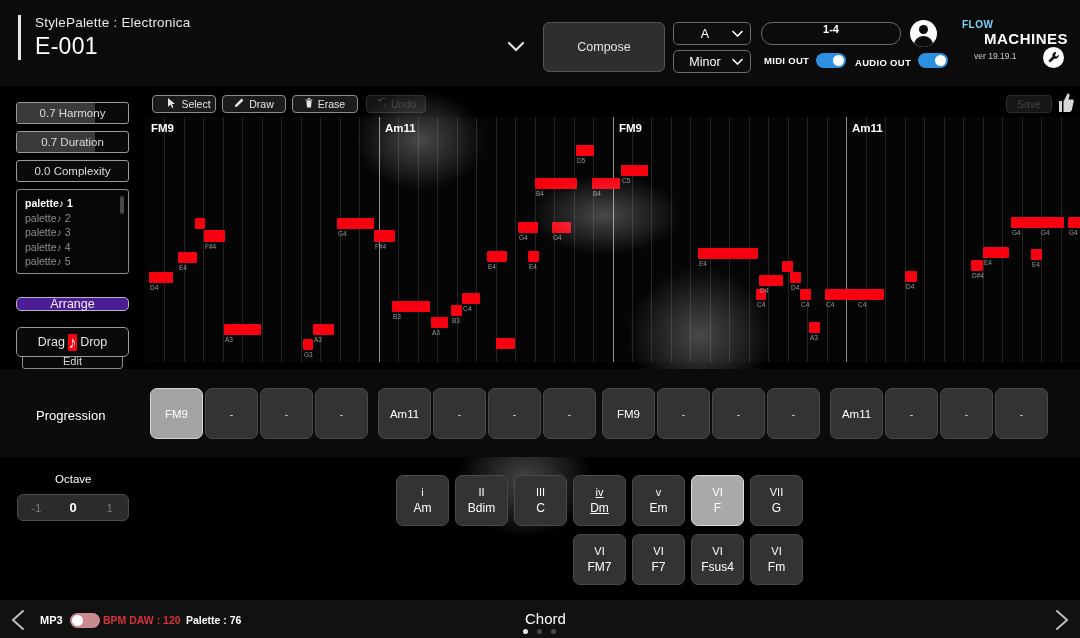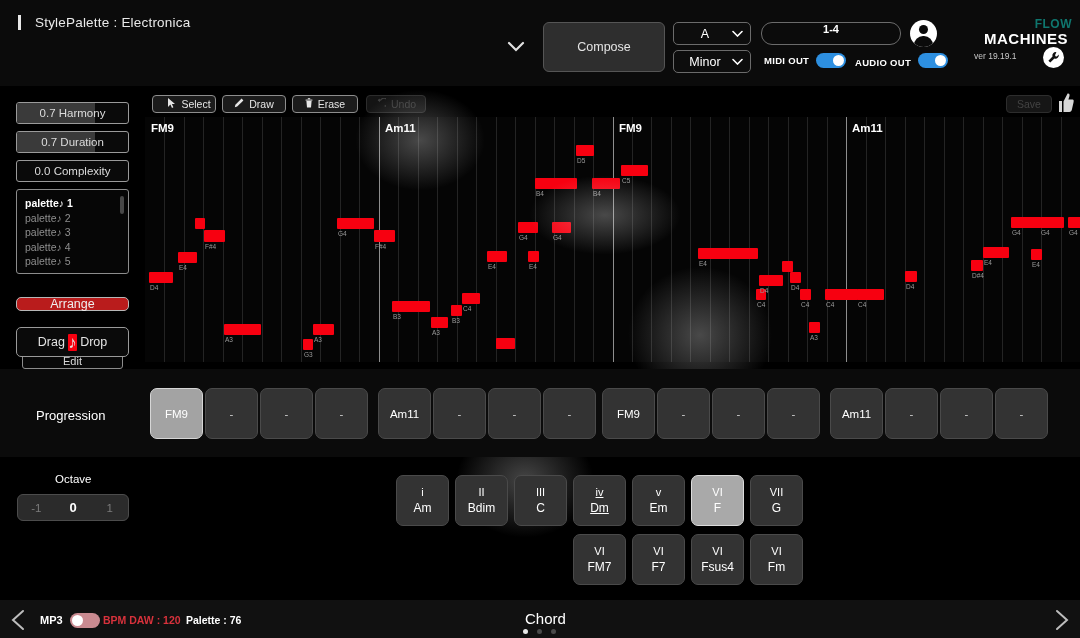--- a/index.html
+++ b/index.html
@@ -56,21 +56,21 @@
   .toggle-row { position: absolute; top: 53px; display: flex; align-items: center; gap: 7px; }
   .toggle-row .tl { font-size: 9.5px; color: #fff; font-weight: bold; letter-spacing: .3px; }
   .tgl { width: 30px; height: 15px; border-radius: 8px; background: #2d8fe0; position: relative; cursor: pointer; }
   .tgl .knob { position: absolute; top: 2px; right: 2px; width: 11px; height: 11px; border-radius: 50%; background: #fff; }
   .tgl.off { background: #c98a90; }
   .tgl.off .knob { right: auto; left: 2px; }
   #midi-out-row  { left: 764px; }
   #audio-out-row { left: 855px; align-items: flex-end; }
 
   .logo { position: absolute; left: 962px; top: 18px; width: 110px; }
-  .logo .l1 { font-size: 12px; font-weight: bold; color: #0f766e; letter-spacing: .5px; line-height: 13px; text-align: right; }
+  .logo .l1 { font-size: 10px; font-weight: bold; color: #7dd3fc; letter-spacing: .5px; line-height: 13px; }
   .logo .l2 { font-size: 15px; font-weight: bold; color: #fff; letter-spacing: .5px; margin-left: 22px; line-height: 15px; }
   .logo .ver { font-size: 8.5px; color: #c9c9c9; margin-top: 5px; margin-left: 12px; }
   .wrench {
     position: absolute; left: 1043px; top: 47px; width: 21px; height: 21px; border-radius: 50%;
     background: #fff; cursor: pointer; display: flex; align-items: center; justify-content: center;
   }
 
   
   .sidebar { position: absolute; left: 0; top: 86px; width: 145px; height: 283px; background: #000; }
   .slider {
@@ -91,21 +91,21 @@
   .p-item { font-size: 10.5px; color: #8e8e8e; line-height: 14.5px; white-space: nowrap; cursor: pointer; }
   .p-item.active { color: #fff; font-weight: bold; }
   .p-scroll { position: absolute; right: 4px; top: 6px; width: 4px; height: 18px; border-radius: 2px; background: #474747; }
   .edit-btn {
     position: absolute; left: 22px; top: 266px; width: 101px; height: 17px;
     border: 1px solid #8c8c8c; border-radius: 3px; background: #090909;
     color: #d8d8d8; font-size: 11px; display: flex; align-items: center; justify-content: center; cursor: pointer;
   }
   .arrange-btn {
     position: absolute; left: 16px; top: 211px; width: 113px; height: 14px;
-    background: #b91c1c; border: 1px solid #b6b6b6; border-radius: 5px;
+    background: #4c1d95; border: 1px solid #b6b6b6; border-radius: 5px;
     color: #efefef; font-size: 12.5px; display: flex; align-items: center; justify-content: center; cursor: pointer;
   }
   .drag-btn {
     position: absolute; left: 16px; top: 241px; width: 113px; height: 30px;
     background: #0a0a0a; border: 1px solid #9a9a9a; border-radius: 5px;
     color: #e3e3e3; font-size: 12.5px; display: flex; align-items: center; justify-content: center; gap: 7px; cursor: pointer;
   }
   .drag-btn .note { font-size: 17px; line-height: 17px; }
 
   
@@ -183,20 +183,21 @@
 </head>
 <body>
 
 <div id="app">
 
   <div class="header">
     <div class="title-block">
       <div class="style-line">
         <span>StylePalette</span><span class="sep">:</span><span>Electronica</span>
       </div>
+      <div class="preset-id">E-001</div>
     </div>
 
     <div class="chev-btn">
       <svg width="26" height="20" viewBox="0 0 26 20">
           <path d="M6 7 L13 14 L20 7" stroke="#e0e0e0" stroke-width="2.2" fill="none" stroke-linecap="round"></path>
         </svg>
     </div>
 
     <div class="compose-btn">Compose</div>
 

